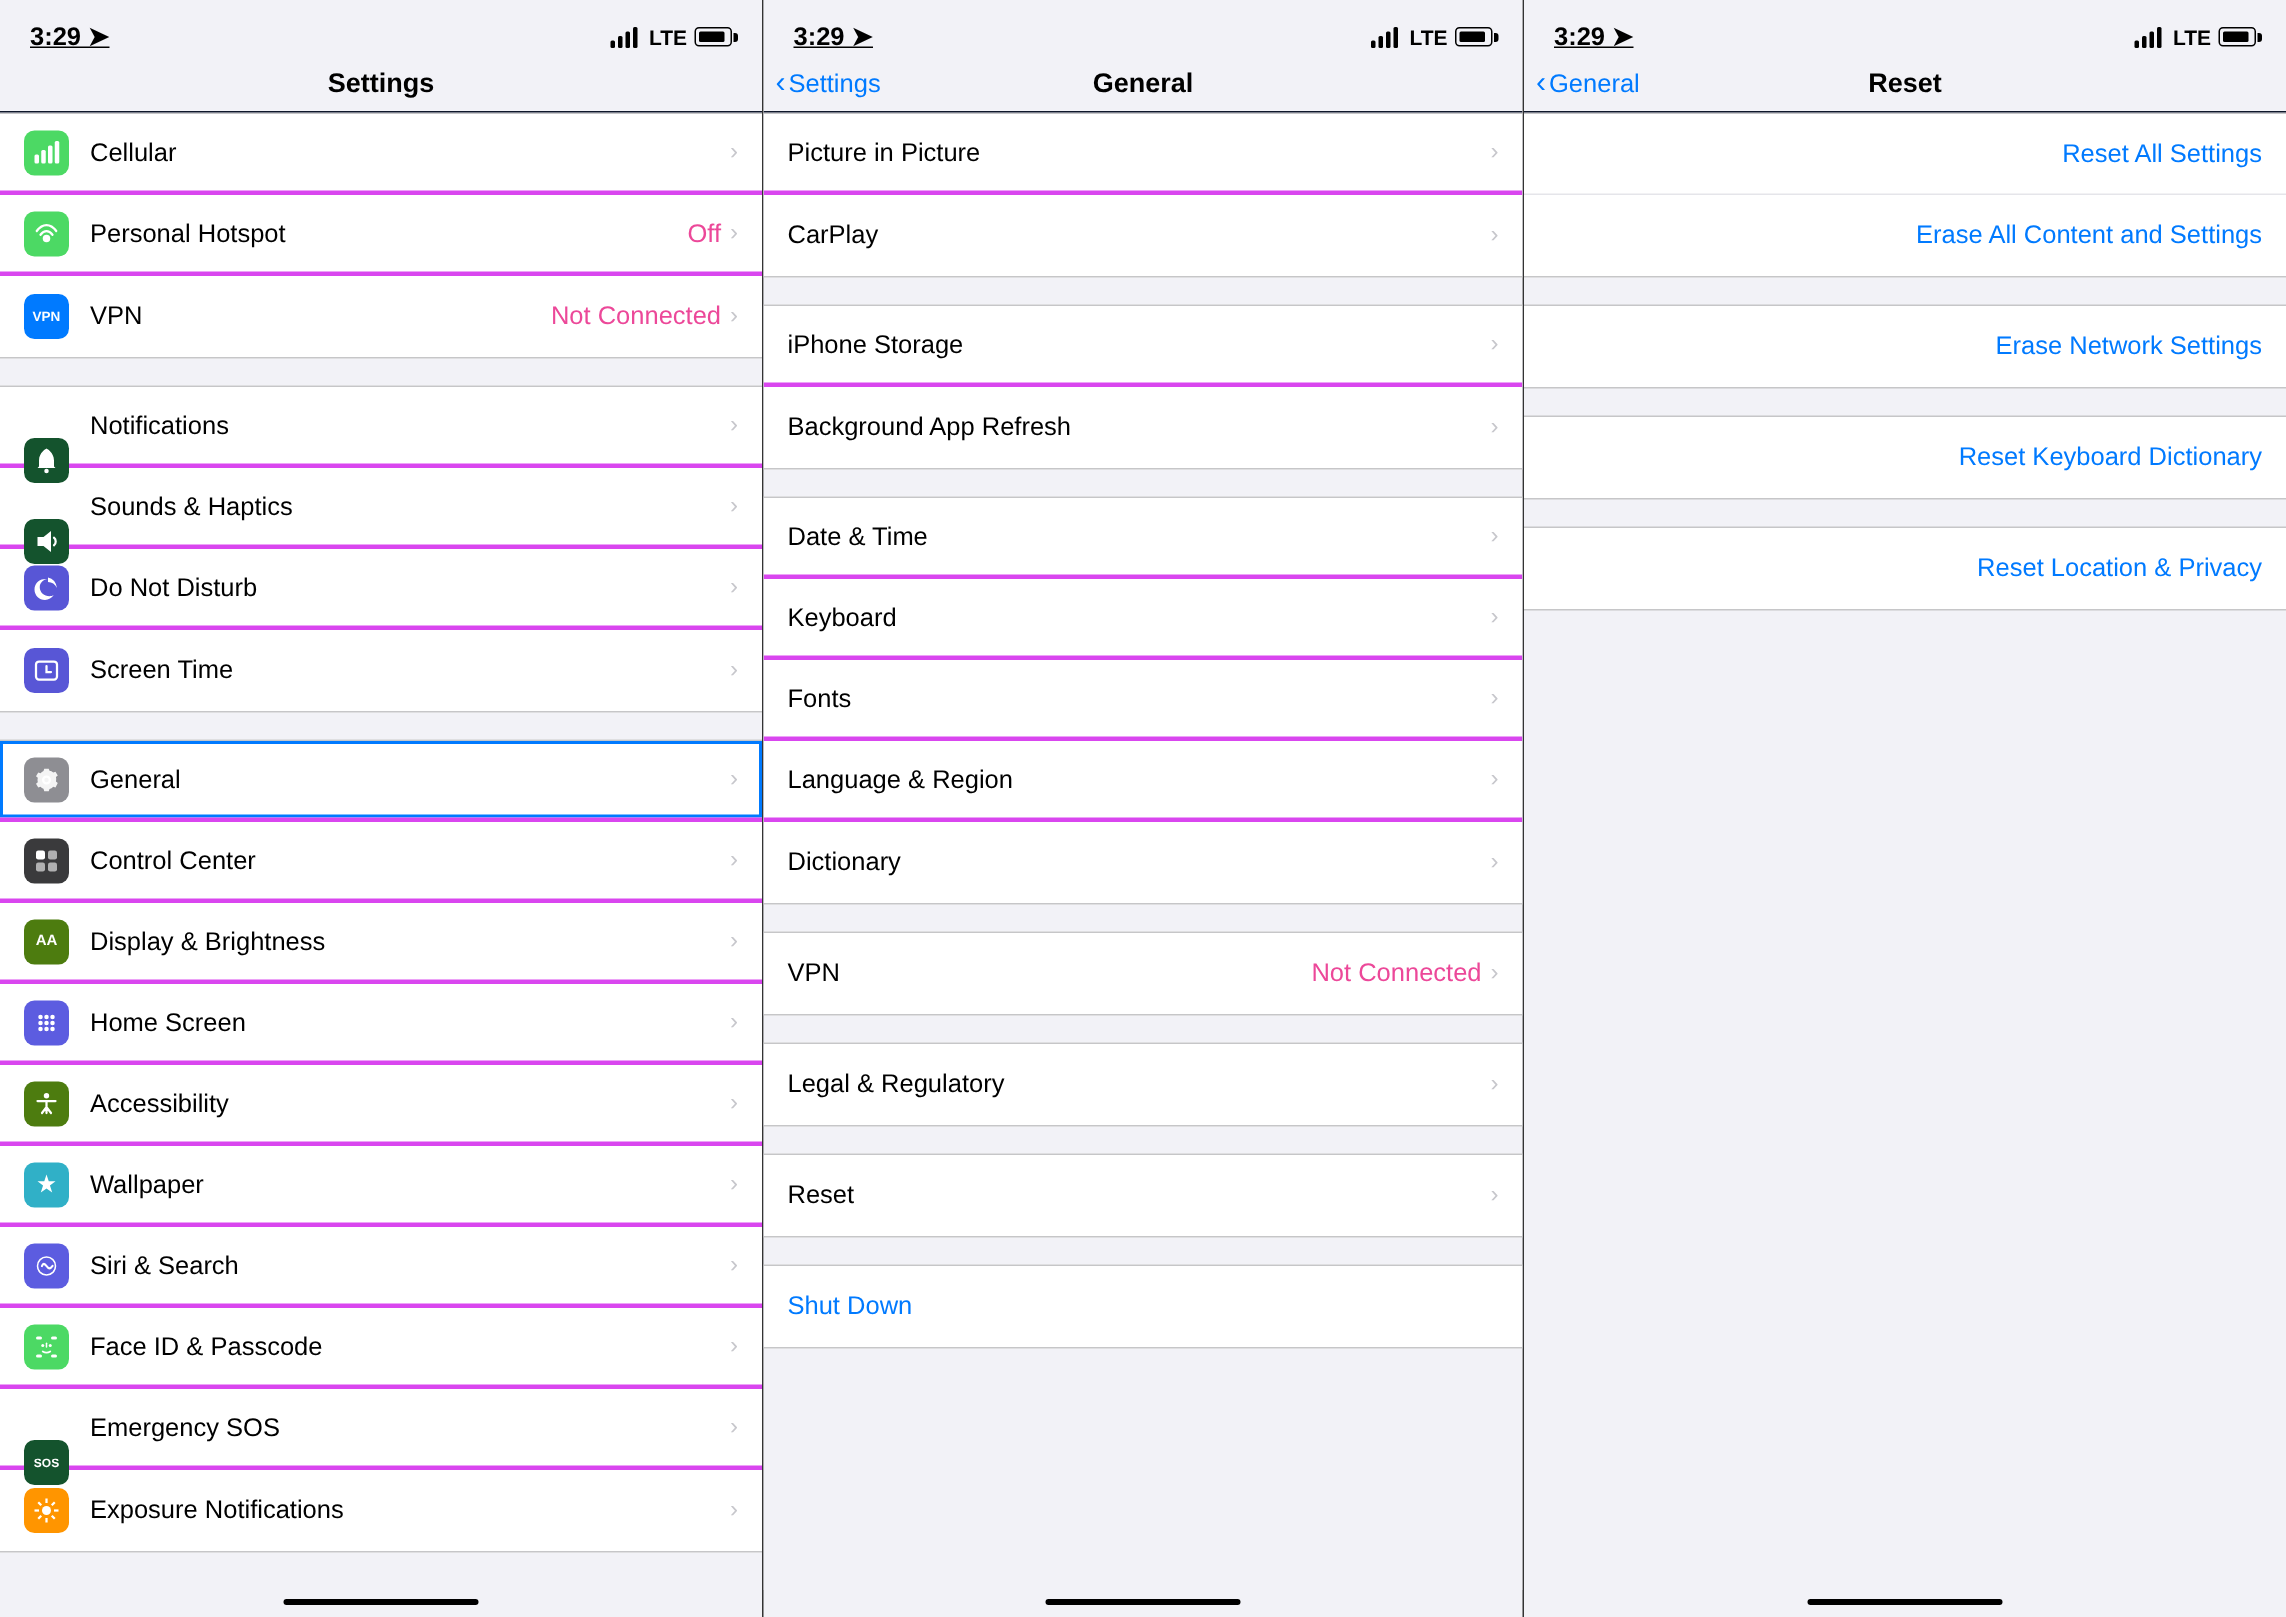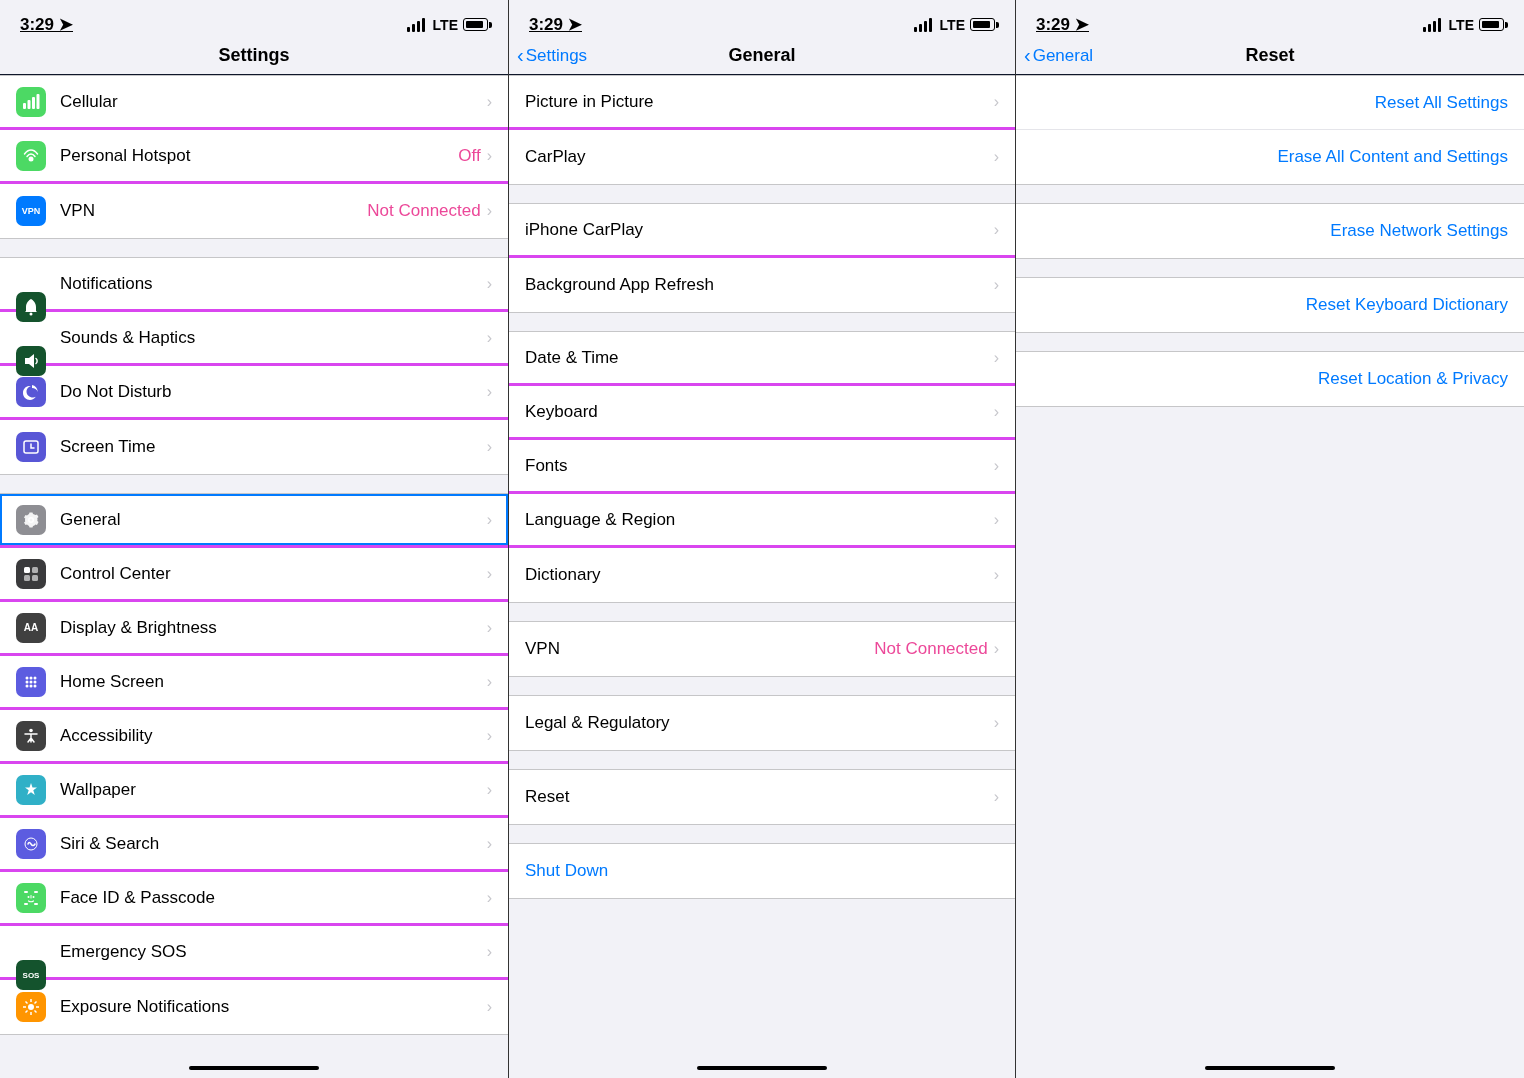--- a/index.html
+++ b/index.html
@@ -203,21 +203,21 @@
       background: #000;
       width: 130px;
       border-radius: 3px;
       margin: 6px auto 8px;
       flex-shrink: 0;
     }
     .settings-item > * { position: relative; z-index: 1; }
 
     
     .ic-green { background: #4cd964; }
-    .ic-blue { background: #404040; }
+    .ic-blue { background: #4d7c0f; }
     .ic-orange { background: #ff9500; }
     .ic-red { background: #14532d; margin-top: 47px; }
     .ic-purple { background: #5856d6; }
     .ic-dark { background: #3a3a3c; }
     .ic-indigo { background: #5c5ce0; }
     .ic-teal2 { background: #30b0c7; }
     .ic-gearGray { background: #8e8e93; }
 
     
     .ic-vpn { background: #007aff; }
@@ -485,21 +485,21 @@
         <span class="item-chevron">›</span>
       </div>
       <div class="settings-item">
         <span class="item-label">CarPlay</span>
         <span class="item-chevron">›</span>
       </div>
     </div>
 
     <div class="section-group">
       <div class="settings-item">
-        <span class="item-label">iPhone CarPlay</span>
+        <span class="item-label">iPhone Storage</span>
         <span class="item-chevron">›</span>
       </div>
       <div class="settings-item">
         <span class="item-label">Background App Refresh</span>
         <span class="item-chevron">›</span>
       </div>
     </div>
 
     <div class="section-group">
       <div class="settings-item">

